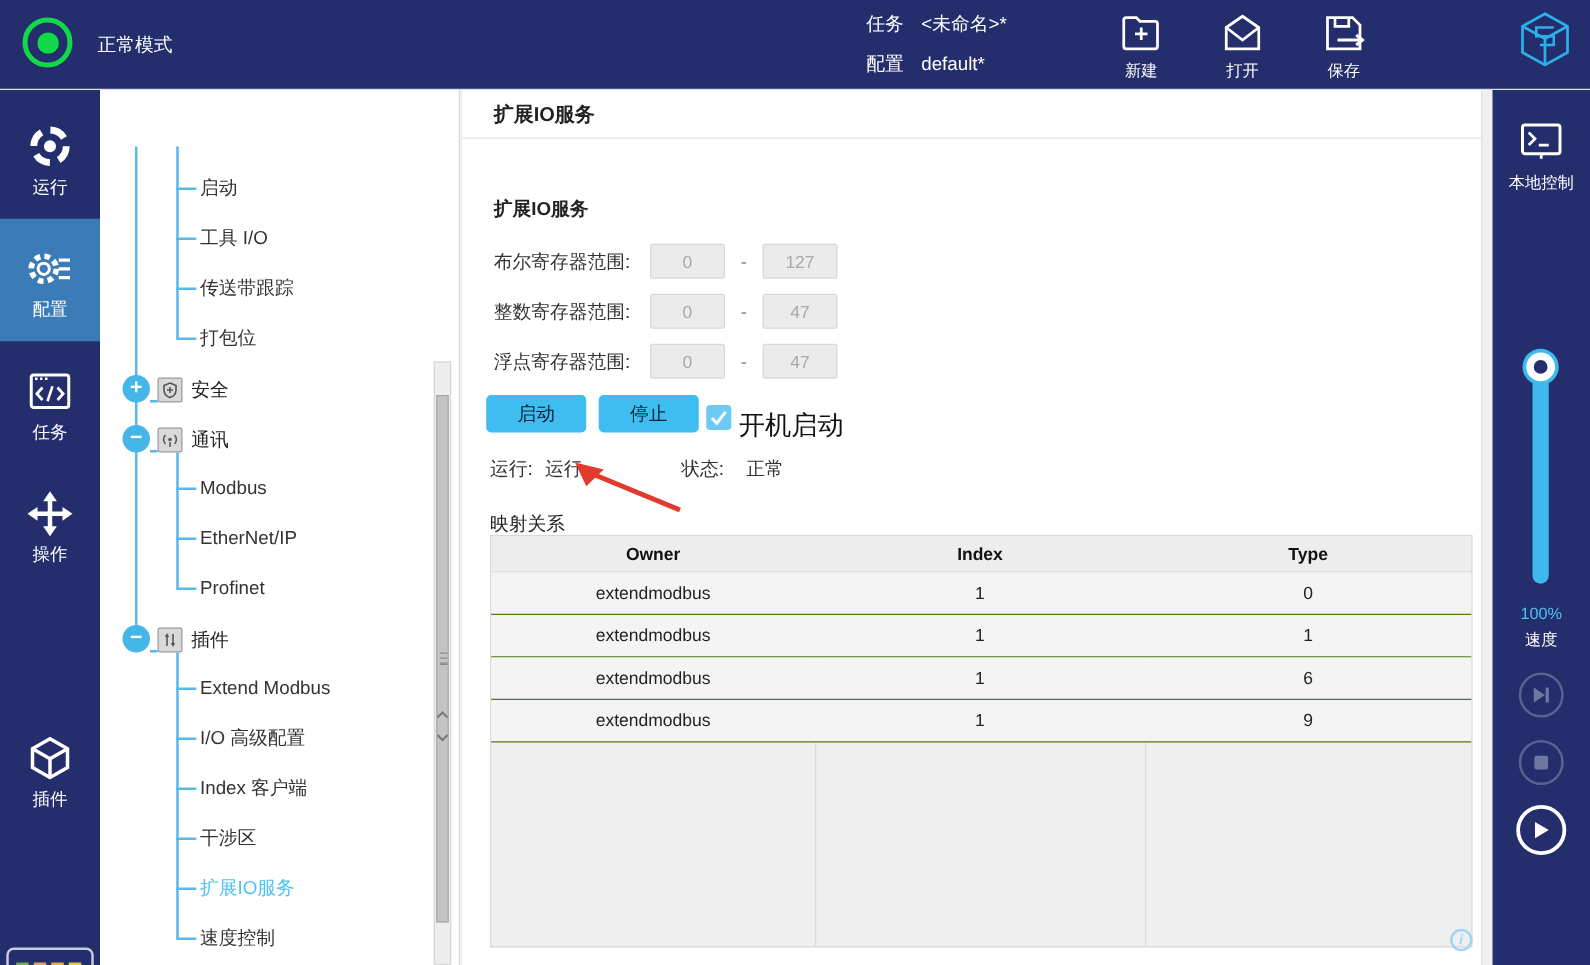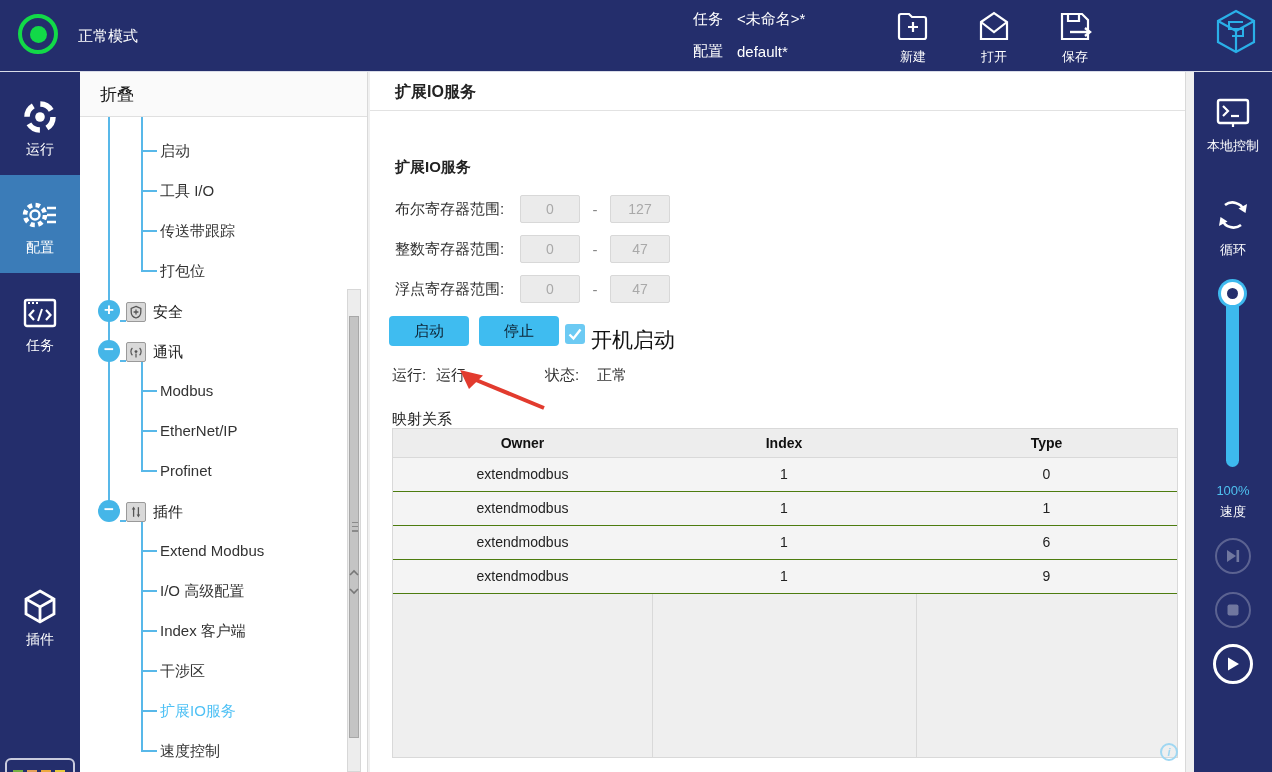--- a/index.html
+++ b/index.html
@@ -211,20 +211,32 @@
           <rect x="5" y="7" width="30" height="26" rx="2"></rect>
           <path d="M8 10 h2 M12 10 h2 M16 10 h2" stroke-width="2"></path>
           <path d="M14 17 L9.5 22 L14 27" stroke-width="2.2"></path>
           <path d="M26 17 L30.5 22 L26 27" stroke-width="2.2"></path>
           <path d="M22 16 L18 28" stroke-width="2"></path>
         </svg>
       </span>
       <div class="lbl">任务</div>
     </div>
 
+    <div class="nav-item" style="top:299px">
+      <span>
+        <svg width="40" height="40" viewBox="0 0 40 40">
+          <path d="M20 9 V31 M9 20 H31" stroke="#fff" stroke-width="3.6"></path>
+          <polygon points="20,2 14.5,10 25.5,10" fill="#fff"></polygon>
+          <polygon points="20,38 14.5,30 25.5,30" fill="#fff"></polygon>
+          <polygon points="2,20 10,14.5 10,25.5" fill="#fff"></polygon>
+          <polygon points="38,20 30,14.5 30,25.5" fill="#fff"></polygon>
+        </svg>
+      </span>
+      <div class="lbl">操作</div>
+    </div>
 
 
     <div class="nav-item" style="top:495px">
       <span>
         <svg width="40" height="40" viewBox="0 0 40 40" fill="none" stroke="#fff" stroke-width="2.8">
           <path d="M20 4 L34 12 V27 L20 35 L6 27 V12 Z"></path>
           <path d="M6 12 L20 20 L34 12"></path>
           <path d="M20 20 V35"></path>
         </svg>
       </span>
@@ -233,21 +245,20 @@
 
     <div class="mini-logo">
       <i style="left:6px;background:#76b043"></i>
       <i style="left:20px;background:#e5a05a"></i>
       <i style="left:34px;background:#eda93f"></i>
       <i style="left:48px;background:#e8c93e"></i>
     </div>
   </nav>
 
   <aside class="tree-panel">
-    <div class="tree-header">折叠</div>
 
     <div class="tree-body">
       <div class="vline" style="left:28px; top:0; height:394px"></div>
       <div class="vline" style="left:61px; top:0; height:154px"></div>
 
       <div class="titem" style="top:23px">启动</div>
       <div class="titem" style="top:63px">工具 I/O</div>
       <div class="titem" style="top:103px">传送带跟踪</div>
       <div class="titem" style="top:143px">打包位</div>
 
@@ -411,31 +422,20 @@
         <svg width="40" height="40" viewBox="0 0 40 40" fill="none" stroke="#fff" stroke-width="2.4">
           <rect x="5" y="7" width="30" height="23" rx="2"></rect>
           <path d="M10 13 L15 18 L10 23" stroke-width="2.2"></path>
           <path d="M18 23 H26" stroke-width="2.2"></path>
           <path d="M20 30 v4" stroke-width="2.2"></path>
         </svg>
       </span>
       <div class="lbl">本地控制</div>
     </div>
 
-    <div class="rs-block" style="top:121px">
-      <span>
-        <svg width="44" height="44" viewBox="0 0 44 44" fill="none" stroke="#fff" stroke-width="2.6">
-          <path d="M14 12 A12.5 12.5 0 0 1 33 17"></path>
-          <polygon points="36,11 34.5,20 27.5,15.5" fill="#fff" stroke="none"></polygon>
-          <path d="M30 32 A12.5 12.5 0 0 1 11 27"></path>
-          <polygon points="8,33 9.5,24 16.5,28.5" fill="#fff" stroke="none"></polygon>
-        </svg>
-      </span>
-      <div class="lbl">循环</div>
-    </div>
 
     <div class="slider-track"></div>
     <div class="slider-handle"></div>
 
     <div class="speed-pct">100%</div>
     <div class="speed-lbl">速度</div>
 
     <button class="tr-btn" style="top:466px">
       <svg width="18" height="18" viewBox="0 0 18 18">
         <polygon points="3,3 12,9 3,15" fill="rgba(255,255,255,0.35)"></polygon>

